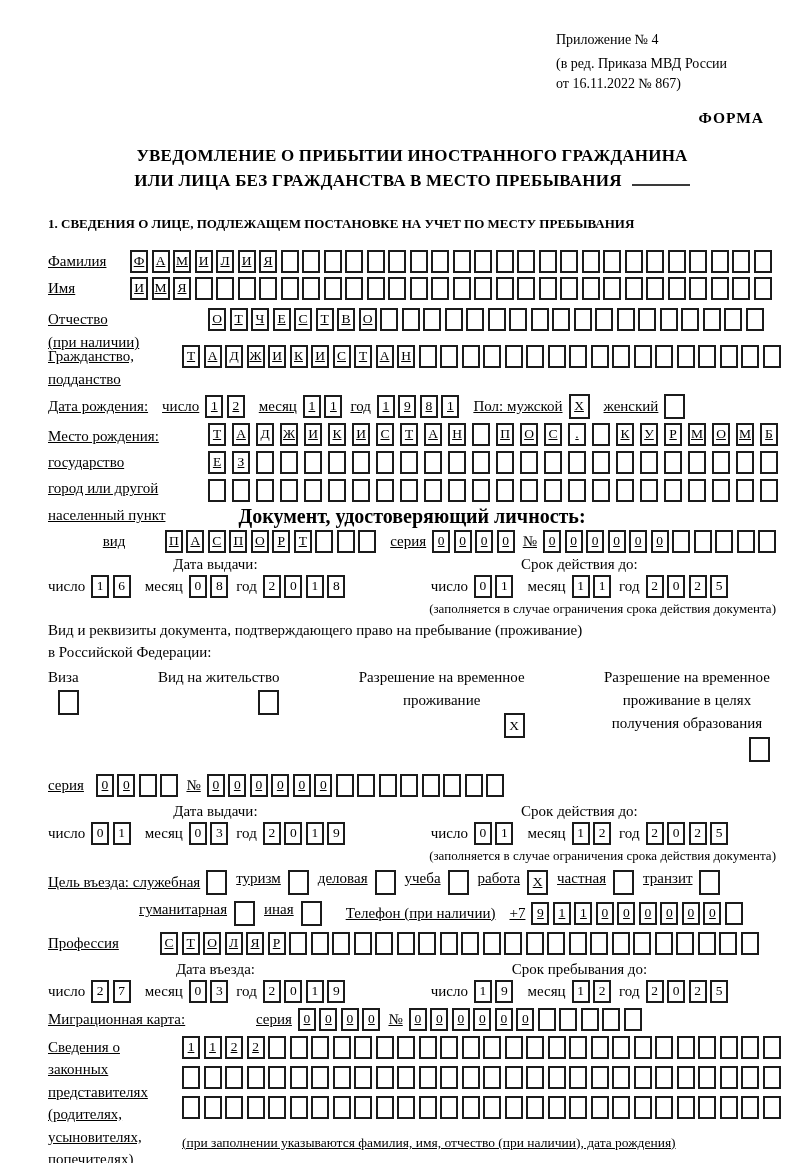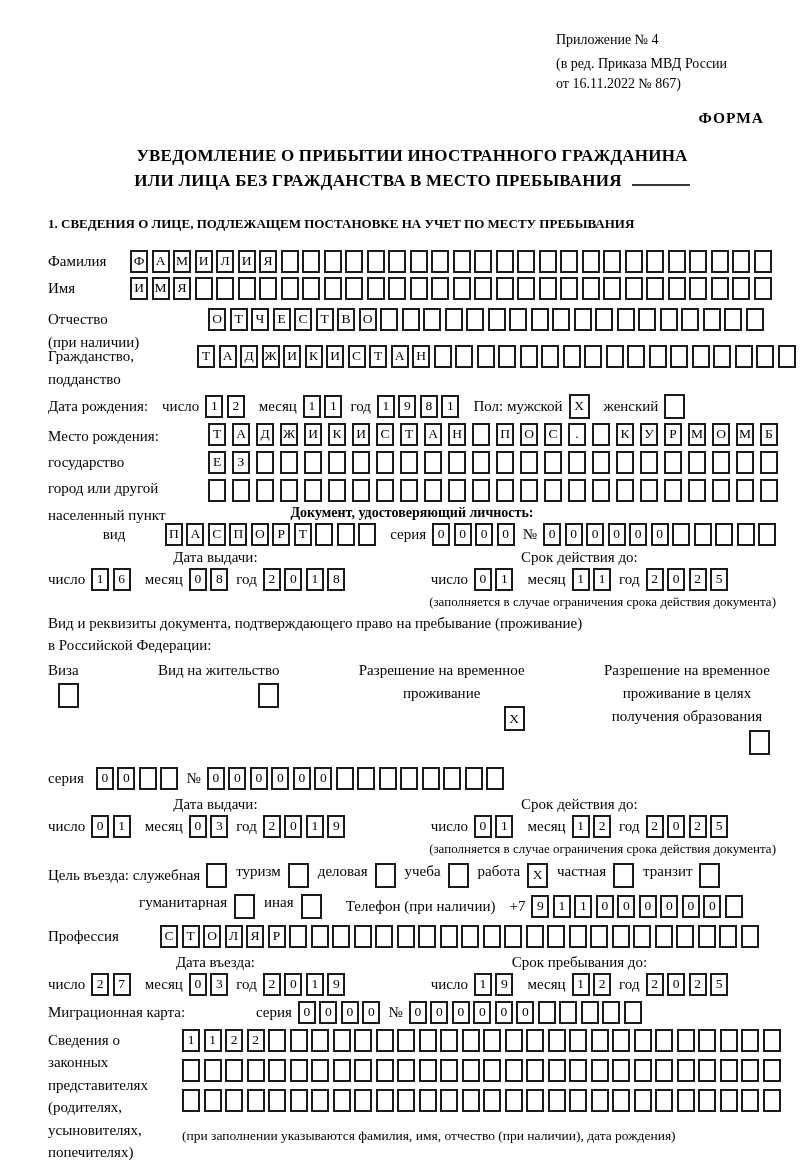--- a/index.html
+++ b/index.html
@@ -14,21 +14,21 @@
   .hdr-right{margin-left:auto;width:220px;font-size:14px;line-height:1.38;}
   .hdr-right .ed{margin-top:5px;}
   .forma{text-align:right;font-weight:bold;font-size:15.5px;letter-spacing:1px;margin:16px 12px 0 0;}
 
   .title{text-align:center;font-weight:bold;font-size:17px;margin-top:16px;line-height:1.5;letter-spacing:.2px;}
   .blank-line{display:inline-block;width:58px;border-bottom:2.5px solid #3a3a3a;margin-left:10px;}
 
   .sec1{font-weight:bold;font-size:13px;margin-top:22px;}
 
   
-  .row{display:flex;align-items:center;}
+  .row{display:flex;align-items:center;text-decoration:underline;}
   .row.top{align-items:flex-start;}
   .lab{flex:0 0 auto;}
   .w82{width:82px;}.w134{width:134px;}.w160{width:160px;}.w62{width:62px;}
   .lab2,.lab4,.lab6{flex:0 0 auto;height:24px;line-height:1.55;}
   .lab4{line-height:1.75;}
   .lab6{line-height:1.5;}
   .cells{display:flex;column-gap:3.5px;}
   .cells.sp{column-gap:6px;}
   .cell{flex:0 0 auto;width:14px;height:19px;border:2px solid #1b1b1b;display:flex;align-items:center;justify-content:center;font-size:13.5px;background:#fff;}
   .cb .cell{width:17px;height:21px;}
@@ -53,23 +53,23 @@
   .opt .cells{margin-top:1px;}
 
   
   .goal{display:flex;margin-left:9px;}
   .goal .cells{margin-left:7px;}
   .goal.first{margin-left:6px;}
 
   .caption{font-size:13.5px;margin-top:9px;white-space:nowrap;}
 
   .mt2{margin-top:2px;justify-content:flex-end;}.mt3{margin-top:3px;}.mt4{margin-top:4px;}.mt5{margin-top:5px;}
-  .mt6{margin-top:6px;}.mt8{margin-top:8px;}.mt13{margin-top:13px;gap:15px;}.mt18{margin-top:18px;}
+  .mt6{margin-top:6px;}.mt8{margin-top:8px;}.mt13{margin-top:13px;}.mt18{margin-top:18px;}
   .mt25{margin-top:25px;}.mt12{margin-top:12px;}
-  .center-b{text-align:center;font-weight:bold;font-size:14px;}
+  .center-b{text-align:center;font-weight:bold;font-size:20px;}
 </style>
 </head>
 <body>
 
 <div class="page">
 
   <div class="hdr-right">
     <div>Приложение № 4</div>
     <div class="ed">(в ред. Приказа МВД России</div>
     <div>от 16.11.2022 № 867)</div>

